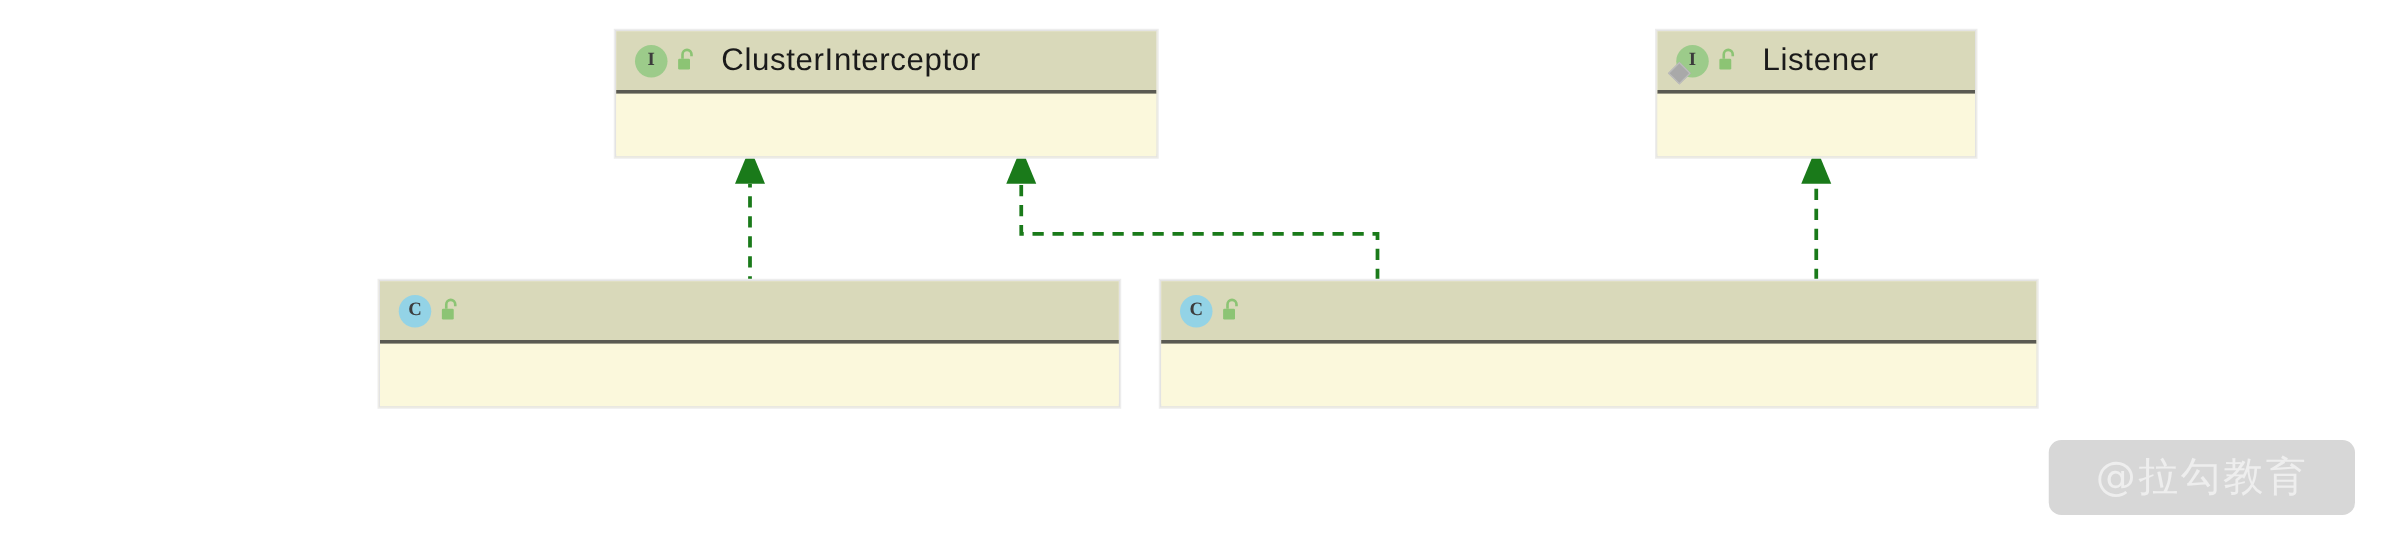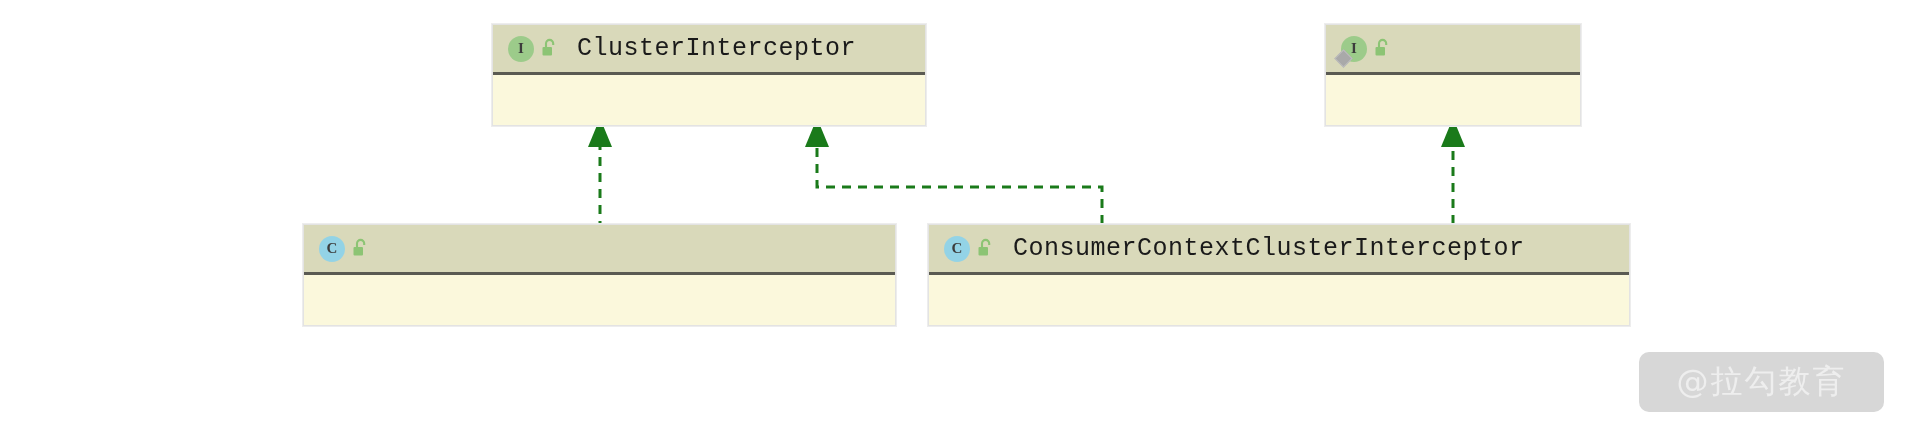--- a/index.html
+++ b/index.html
@@ -35,21 +35,21 @@
     border-bottom: 3px solid #5a5a52;
     height: 50px;
     padding-left: 14px;
   }
   .uml-body {
     box-sizing: border-box;
     background: #fbf8dc;
     height: 48px;
   }
   .uml-title {
-    font-family: Liberation Mono, monospace;
+    font-family: Liberation Sans, sans-serif;
     font-size: 25px;
     color: #1a1a1a;
     letter-spacing: 0.5px;
     white-space: nowrap;
   }
 
   
   .icon-wrap {
     position: relative;
     width: 28px;
@@ -162,20 +162,21 @@
       <span class="icon-wrap">
         <span class="type-badge iface">I</span>
         <span class="spi-diamond"></span>
       </span>
       <span class="lock-icon">
         <svg width="20" height="22" viewBox="0 0 20 22" xmlns="http://www.w3.org/2000/svg">
           <path d="M 7 9 L 7 5.5 A 3.6 3.6 0 0 1 14.2 5.5 L 14.2 7" fill="none" stroke="#8cc474" stroke-width="2.1"></path>
           <rect x="3.5" y="9" width="9.5" height="8.5" rx="1" fill="#8cc474"></rect>
         </svg>
       </span>
+      <span class="uml-title">Listener</span>
     </div>
     <div class="uml-body"></div>
   </div>
 
   <div class="uml-node" style="left:303px; top:224px; width:593px; height:102px;">
     <div class="uml-header">
       <span class="icon-wrap">
         <span class="type-badge klass">C</span>
       </span>
       <span class="lock-icon">
@@ -192,21 +193,20 @@
     <div class="uml-header">
       <span class="icon-wrap">
         <span class="type-badge klass">C</span>
       </span>
       <span class="lock-icon">
         <svg width="20" height="22" viewBox="0 0 20 22" xmlns="http://www.w3.org/2000/svg">
           <path d="M 7 9 L 7 5.5 A 3.6 3.6 0 0 1 14.2 5.5 L 14.2 7" fill="none" stroke="#8cc474" stroke-width="2.1"></path>
           <rect x="3.5" y="9" width="9.5" height="8.5" rx="1" fill="#8cc474"></rect>
         </svg>
       </span>
-      <span class="uml-title">ConsumerContextClusterInterceptor</span>
     </div>
     <div class="uml-body"></div>
   </div>
 
   <div class="watermark" style="left:1639px; top:352px; width:245px; height:60px;">
     <span>@拉勾教育</span>
   </div>
 
 </div>
 

